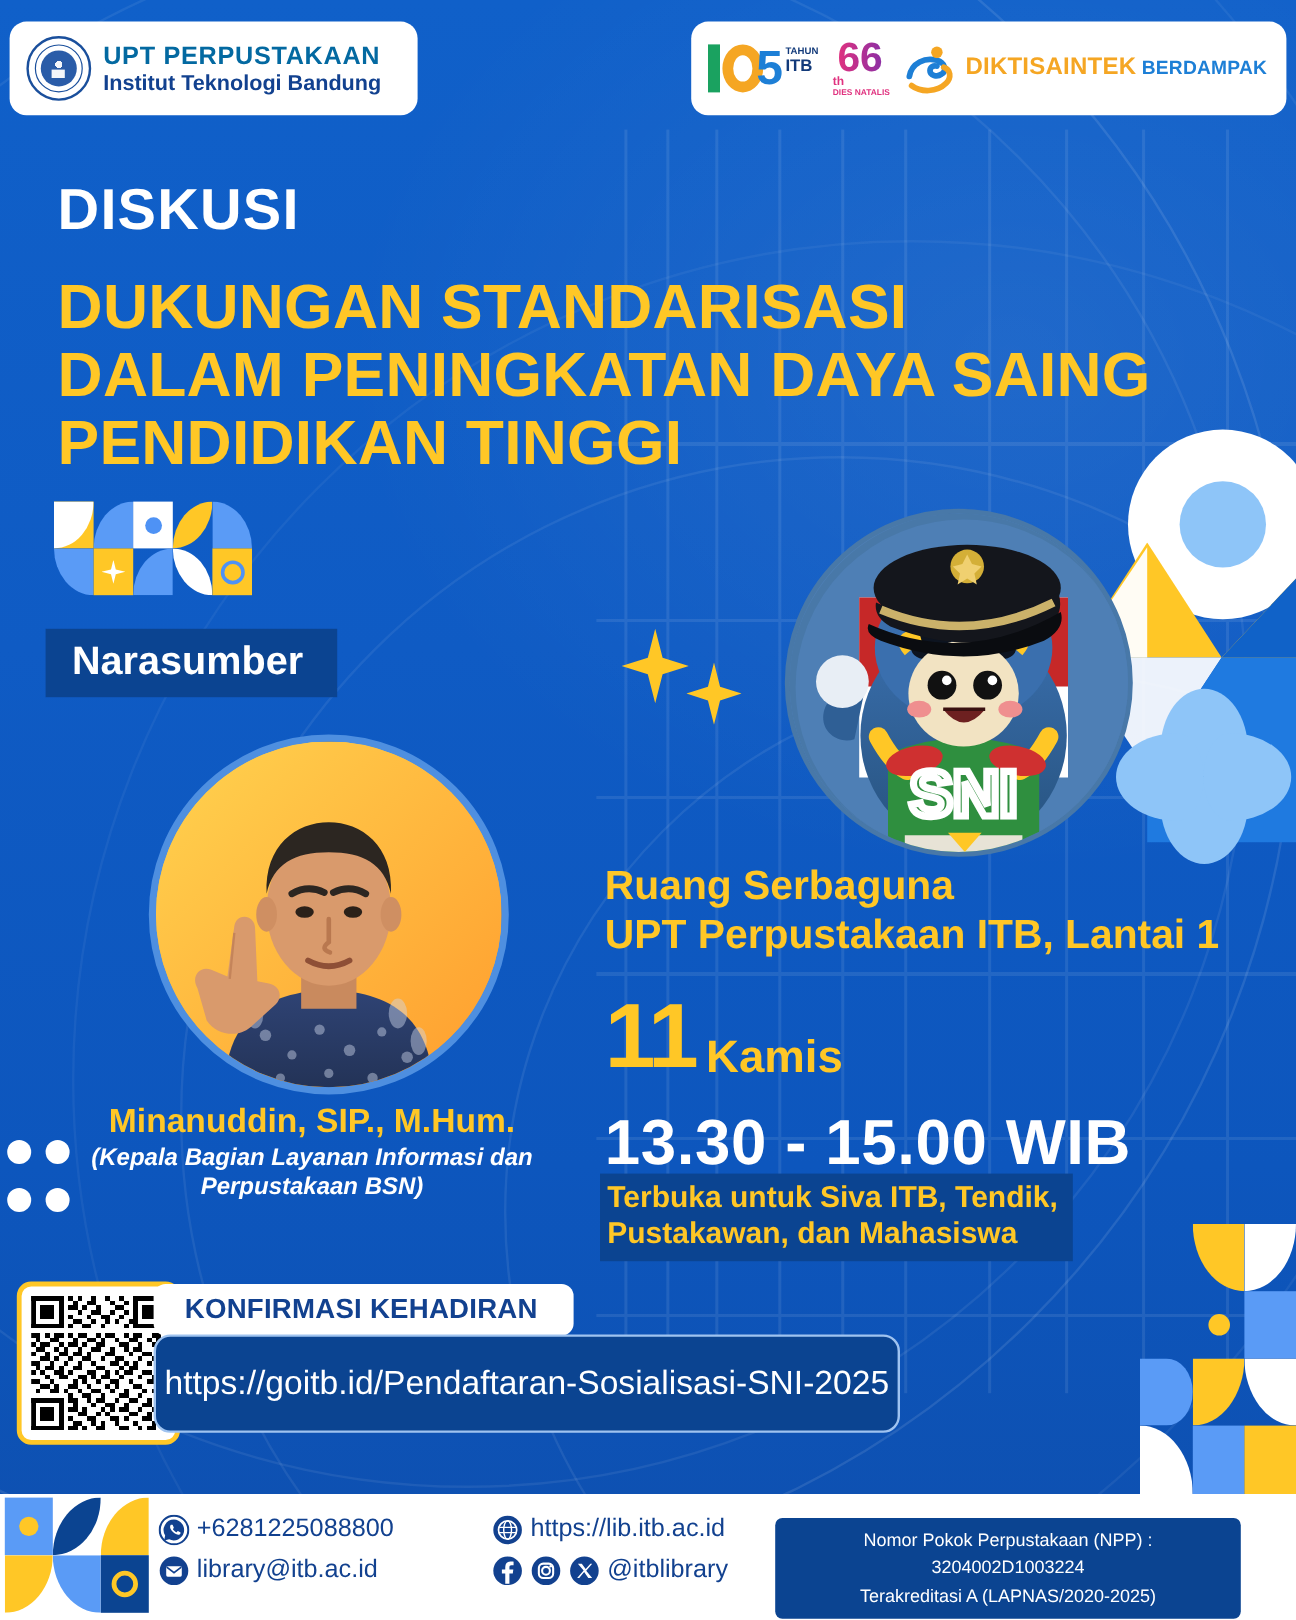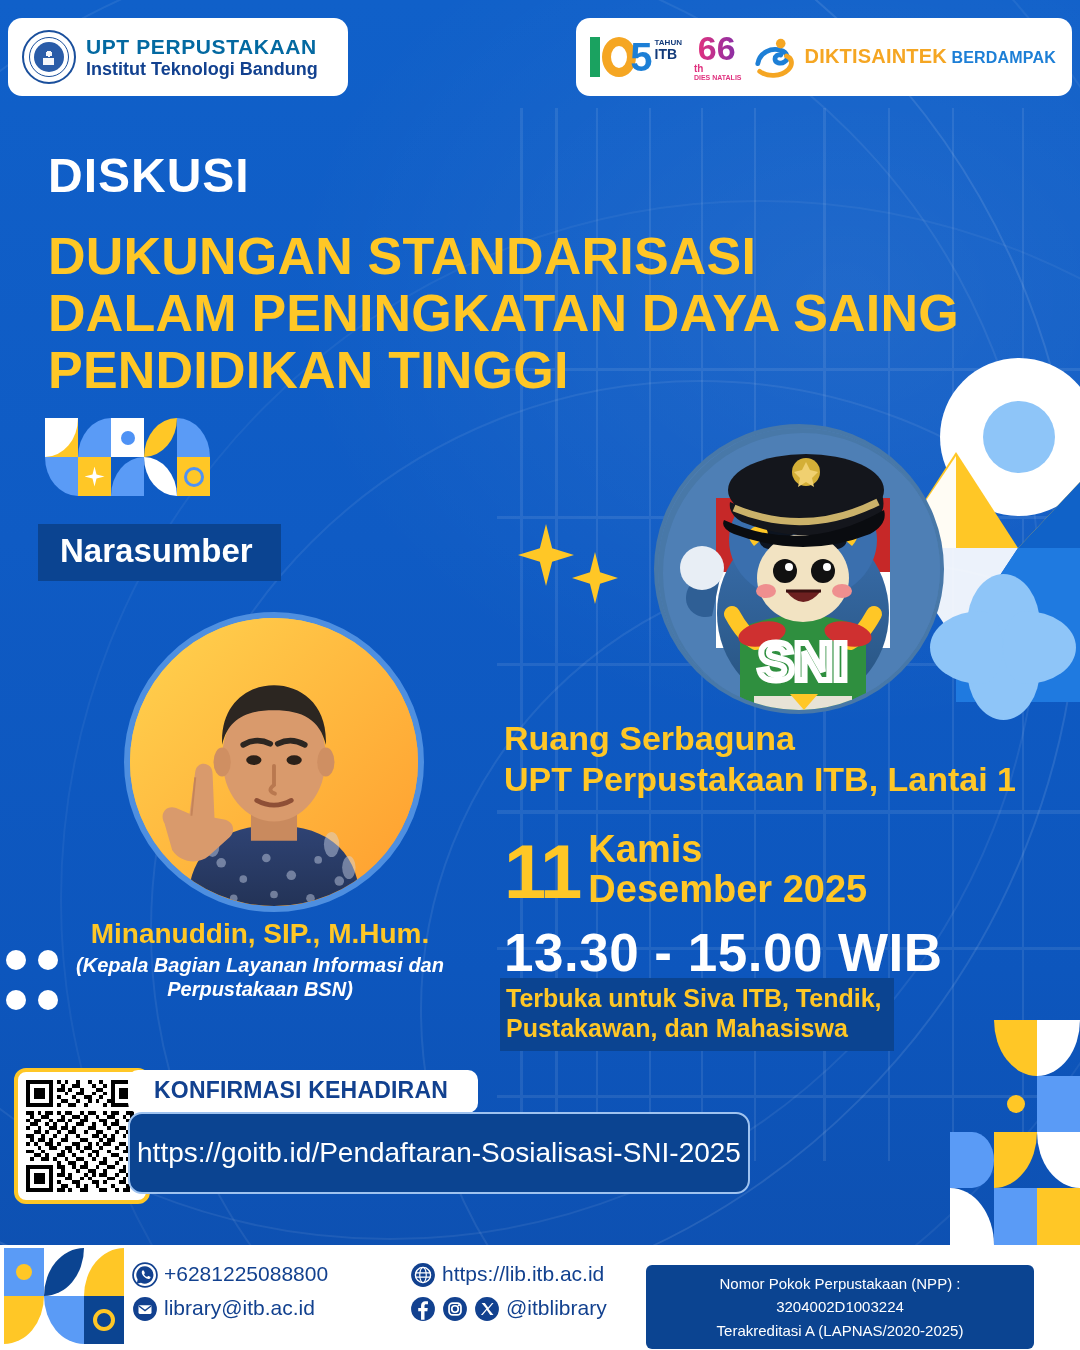--- a/index.html
+++ b/index.html
@@ -523,21 +523,20 @@
 
   <div class="venue">
     <div>Ruang Serbaguna</div>
     <div>UPT Perpustakaan ITB, Lantai 1</div>
   </div>
 
   <div class="date-row">
     <span class="date-num">11</span>
     <span class="date-col">
       <span class="date-day" style="display:block">Kamis</span>
-      <span class="date-md" style="display:block">Desember 2025</span>
     </span>
   </div>
 
   <div class="time">13.30 - 15.00 WIB</div>
 
   <div class="openfor">
     <div>Terbuka untuk Siva ITB, Tendik,</div>
     <div>Pustakawan, dan Mahasiswa</div>
   </div>
 

